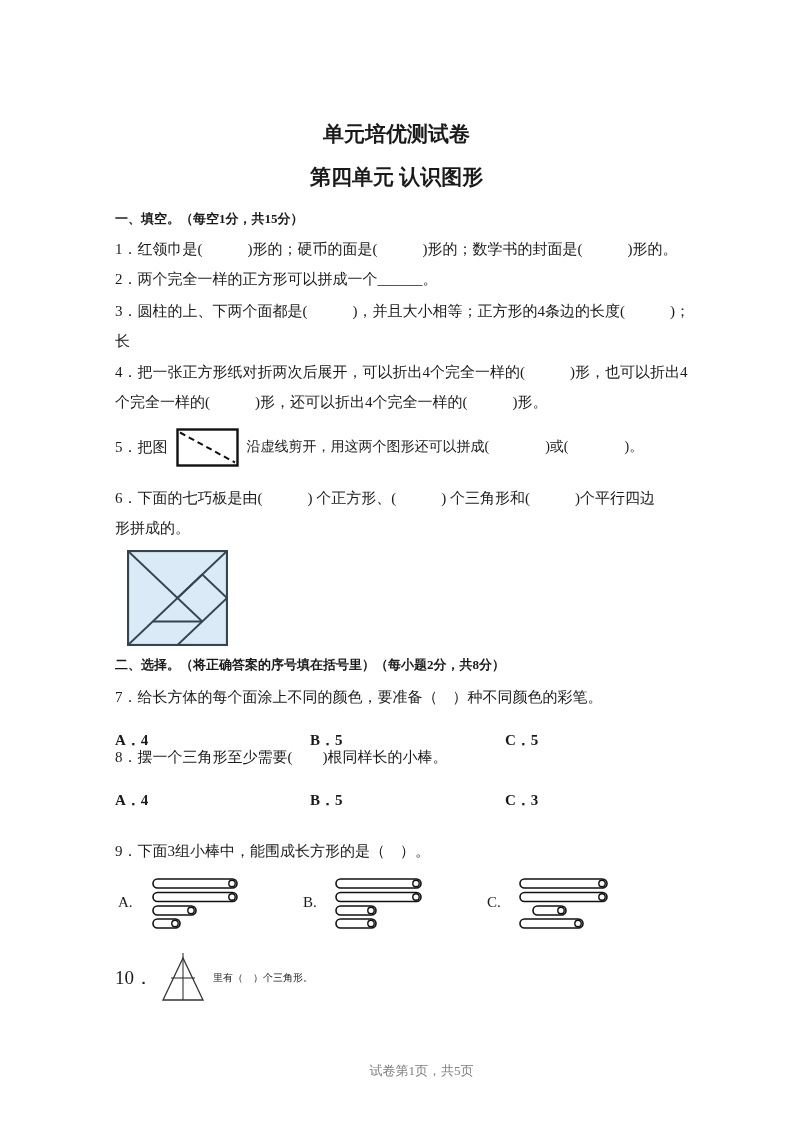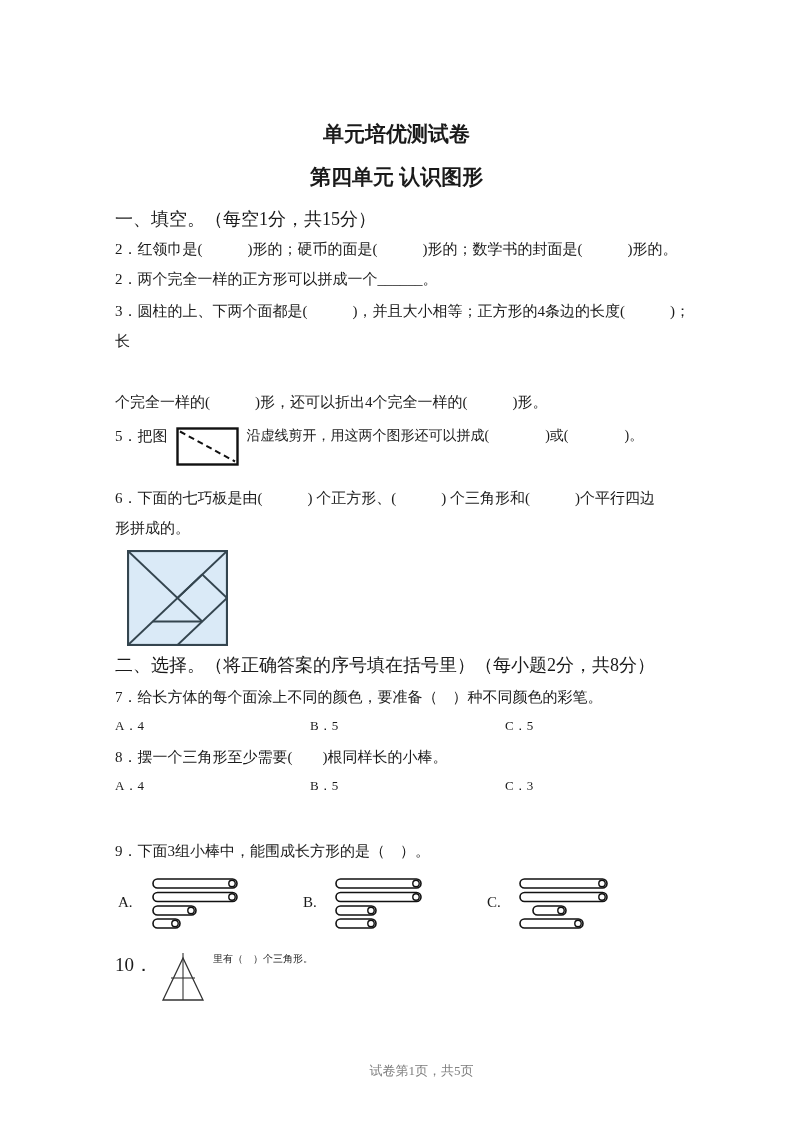--- a/index.html
+++ b/index.html
@@ -12,43 +12,44 @@
     overflow:hidden;
   }
   .line {
     position:absolute;
     left:115px; width:575px;
     font-size:15px; line-height:30px;
     white-space:pre-wrap;
   }
   .center { left:0; width:793px; text-align:center; }
   .title  { font-size:21px; font-weight:bold; line-height:32px; }
-  .heading{ font-weight:normal; font-size:18px; }
-  .row    { position:absolute; display:flex; align-items:flex-start; }
-  .opt    { position:absolute; top:0; font-size:13px; line-height:28px; white-space:pre; }
+  .heading{ font-weight:bold; font-size:13px; }
+  .row    { position:absolute; display:flex; align-items:center; }
+  .opt    { position:absolute; top:14px; font-size:15px; line-height:28px; white-space:pre;font-weight:bold; }
   .footer { position:absolute; left:25px; width:793px; text-align:center;
             font-size:13px; color:#7f7f7f; }
   svg { display:block; }
   .fig { position:absolute; }
   .inline-fig { margin:0 8px; }
   .grouplabel { position:absolute; font-size:15px; }
 </style>
 </head>
 <body>
 
 <div class="page">
 
   <div class="line center title" style="top:118px">单元培优测试卷</div>
   <div class="line center title" style="top:161px">第四单元 认识图形</div>
 
   <div class="line heading" style="top:204px">一、填空。（每空1分，共15分）</div>
 
-  <div class="line" style="top:234px">2．红领巾是(　　　)形的；硬币的面是(　　　)形的；数学书的封面是(　　　)形的。</div>
+  <div class="line" style="top:234px">1．红领巾是(　　　)形的；硬币的面是(　　　)形的；数学书的封面是(　　　)形的。</div>
   <div class="line" style="top:264px">2．两个完全一样的正方形可以拼成一个______。</div>
   <div class="line" style="top:296px">3．圆柱的上、下两个面都是(　　　)，并且大小相等；正方形的4条边的长度(　　　)；长</div>
+  <div class="line" style="top:357px">4．把一张正方形纸对折两次后展开，可以折出4个完全一样的(　　　)形，也可以折出4</div>
   <div class="line" style="top:387px">个完全一样的(　　　)形，还可以折出4个完全一样的(　　　)形。</div>
 
   <div class="row" style="top:427px; left:115px; height:40px">
     <span style="font-size:15px; white-space:pre">5．把图</span>
     <svg class="inline-fig" width="63" height="39" viewBox="0 0 63 39">
         <rect x="1.5" y="1.5" width="60" height="36" fill="#ffffff" stroke="#111111" stroke-width="2.4"></rect>
         <line x1="4" y1="4.5" x2="59" y2="34.5" stroke-dasharray="6,4" fill="none" stroke="#111111" stroke-width="2"></line>
       </svg>
     <span style="font-size:14px; white-space:pre">沿虚线剪开，用这两个图形还可以拼成(　　　　)或(　　　　)。</span>
   </div>

